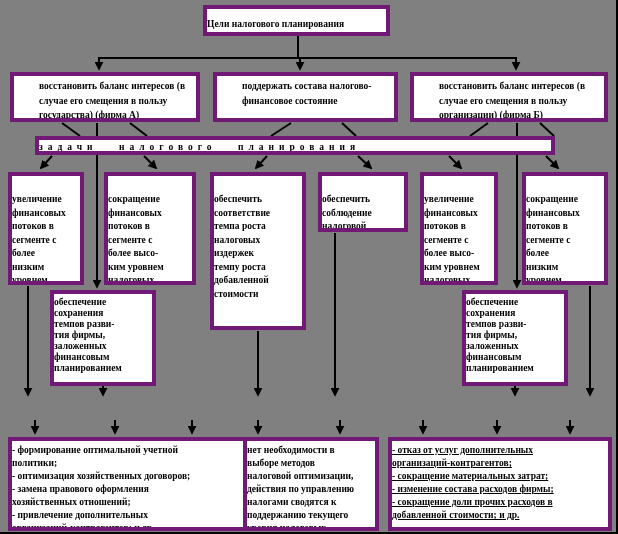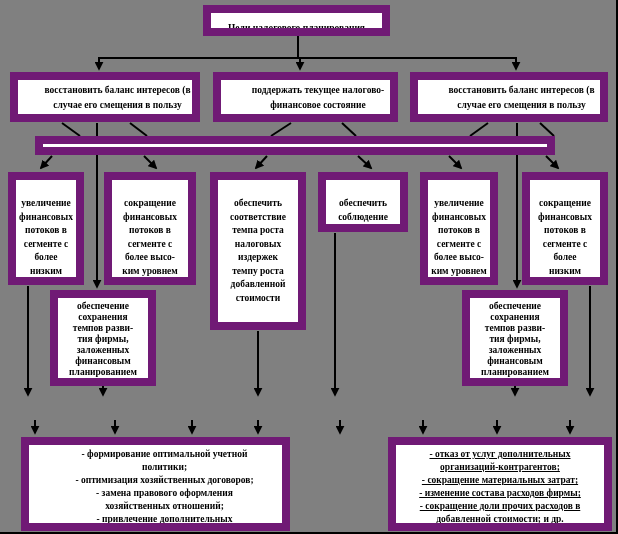--- a/index.html
+++ b/index.html
@@ -4,22 +4,22 @@
 <style>
   html,body{margin:0;padding:0;background:#6f6f6f;}
   .canvas{
     position:relative;width:618px;height:534px;background:#808080;
     border-right:2px solid #000;border-bottom:2px solid #000;box-sizing:border-box;
     font-family:"Liberation Serif","DejaVu Serif",serif;color:#000;overflow:hidden;
   }
   .lines{position:absolute;left:0;top:0;z-index:1;}
   .lines line{stroke:#000;stroke-width:2;}
   .box{
-    position:absolute;z-index:2;background:#fff;border:8px solid #701a75;box-sizing:border-box;
-    font-weight:bold;text-align:center;white-space:pre-line;overflow:hidden;
+    position:absolute;z-index:2;background:#fff;border:4px solid #701a75;box-sizing:border-box;
+    font-weight:bold;white-space:pre-line;overflow:hidden;
   }
   .title-box{font-size:9.5px;line-height:14px;padding-top:8px;}
   .goal{font-size:9.5px;line-height:14.5px;padding-top:3px;padding-left:25px;}
   .banner{font-size:9.5px;letter-spacing:5px;word-spacing:14px;white-space:nowrap;}
   .banner1{line-height:15px;}
   .banner2{line-height:17px;}
   .task{font-size:9.5px;line-height:13.5px;padding-top:17px;}
   .sub{font-size:9.5px;line-height:11px;padding-top:3px;}
   .method{font-size:9.5px;line-height:13px;padding-top:3px;}
 </style>
@@ -73,21 +73,21 @@
     <line x1="423" y1="420" x2="423" y2="433" marker-end="url(#arrow)"></line>
     <line x1="497" y1="420" x2="497" y2="433" marker-end="url(#arrow)"></line>
     <line x1="570" y1="420" x2="570" y2="433" marker-end="url(#arrow)"></line>
   </svg>
 
   <div class="box title-box" style="left:203px;top:5px;width:187px;height:31px;">Цели налогового планирования</div>
 
   <div class="box goal" style="left:10px;top:72px;width:190px;height:50px;">восстановить баланс интересов (в
 случае его смещения в пользу
 государства) (фирма А)</div>
-  <div class="box goal" style="left:213px;top:72px;width:185px;height:50px;">поддержать текущее налогово-
+  <div class="box goal" style="left:213px;top:72px;width:185px;height:50px;">поддержать состава налогово-
 финансовое состояние</div>
   <div class="box goal" style="left:410px;top:72px;width:198px;height:50px;">восстановить баланс интересов (в
 случае его смещения в пользу
 организации) (фирма Б)</div>
 
   <div class="box banner banner1" style="left:35px;top:136px;width:520px;height:19px;">задачи налогового планирования</div>
 
   <div class="box task" style="left:8px;top:172px;width:76px;height:113px;">увеличение
 финансовых
 потоков в
@@ -142,27 +142,34 @@
 планированием</div>
   <div class="box sub" style="left:462px;top:290px;width:106px;height:96px;">обеспечение
 сохранения
 темпов разви-
 тия фирмы,
 заложенных
 финансовым
 планированием</div>
 
 
-  <div class="box method" style="left:21px;top:437px;width:269px;height:94px;padding-left:18px;">- формирование оптимальной учетной
+  <div class="box method" style="left:8px;top:437px;width:246px;height:94px;">- формирование оптимальной учетной
 политики;
 - оптимизация хозяйственных договоров;
 - замена правового оформления
 хозяйственных отношений;
 - привлечение дополнительных
 организаций-контрагентов; и др.</div>
+  <div class="box method" style="left:243px;top:437px;width:136px;height:94px;">нет необходимости в
+выборе методов
+налоговой оптимизации,
+действия по управлению
+налогами сводятся к
+поддержанию текущего
+уровня налоговых</div>
   <div class="box method" style="left:388px;top:437px;width:224px;height:94px;text-decoration:underline;">- отказ от услуг дополнительных
 организаций-контрагентов;
 - сокращение материальных затрат;
 - изменение состава расходов фирмы;
 - сокращение доли прочих расходов в
 добавленной стоимости; и др.</div>
 
 </div>
 
 </body></html>

